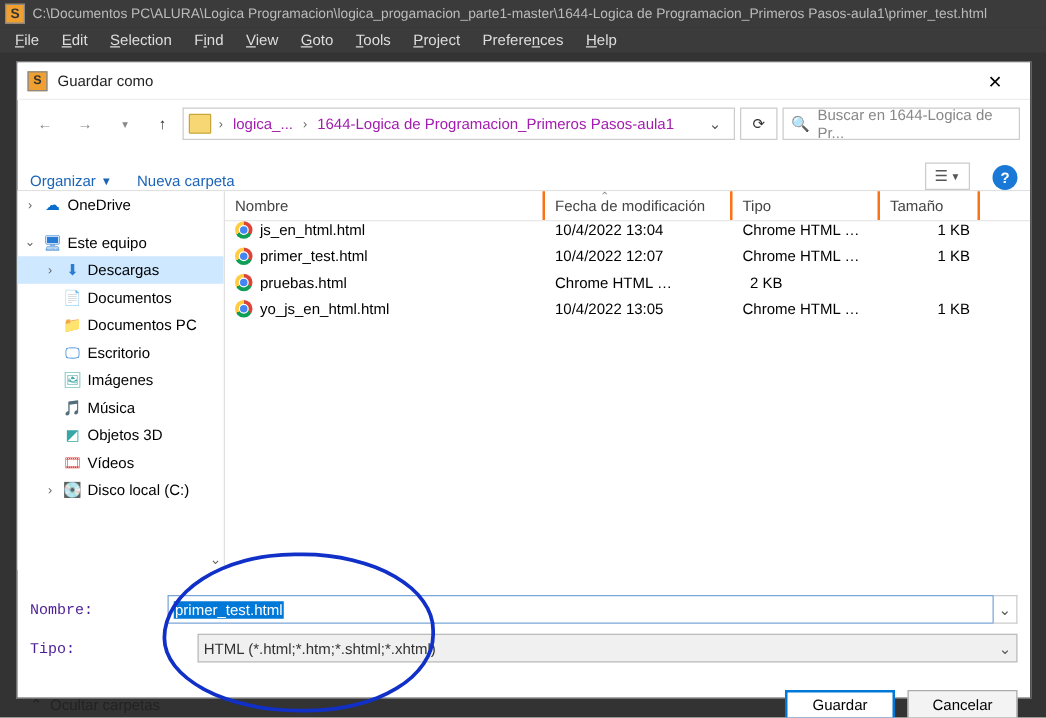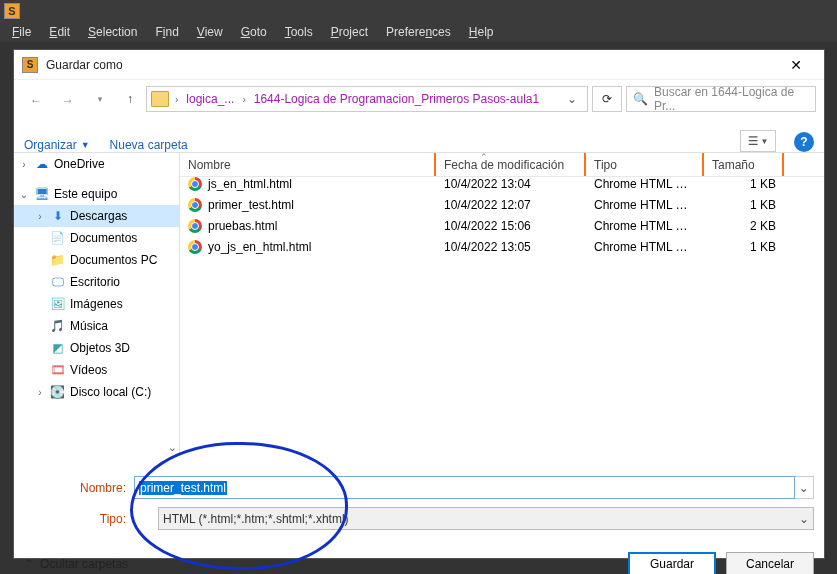--- a/index.html
+++ b/index.html
@@ -68,21 +68,21 @@
 .list-row .ficon { width:14px;height:14px;border-radius:50%;display:inline-flex;align-items:center;justify-content:center;margin-right:6px;position:relative; }
 .chrome-ic { background: conic-gradient(#db4437 0 120deg,#0f9d58 120deg 240deg,#ffcd40 240deg 360deg); }
 .chrome-ic::after{content:"";position:absolute;width:6px;height:6px;background:#4285f4;border:1.5px solid #fff;border-radius:50%;}
 .cell.name { width: 256px; display:flex;align-items:center; }
 .cell.date { width: 150px; }
 .cell.type { width: 118px; white-space:nowrap;overflow:hidden;text-overflow:ellipsis; }
 .cell.size { width: 80px; text-align: right; }
 
 .bottom-area { padding: 6px 10px 0 10px; position: relative; }
 .field-row { display: flex; align-items: center; margin-bottom: 8px; margin-top: 14px; }
-.field-row .lbl { width: 110px; text-align: right; padding-right: 8px; color: #c2410c; }
+.field-row .lbl { width: 110px; text-align: left; padding-right: 8px; color: #4c1d95; font-family: Liberation Mono, monospace; }
 .field-row .input-wrap { flex: 1; }
 .name-input-sel { width: 100%; height: 23px; border: 1px solid #7aa7d9; background: #fff; padding: 2px 4px; display:flex;align-items:center; }
 .name-input-sel .seltext { background: #0078d7; color: #fff; padding: 0 1px; }
 .name-dd { width: 20px; text-align:center;color:#555; border:1px solid #ccc; border-left:none; height:23px; display:flex;align-items:center;justify-content:center;}
 .type-select { flex:1; height: 23px; border: 1px solid #bbb; background: #f0f0f0; padding: 0 4px; display:flex;align-items:center;justify-content:space-between;color:#333; }
 
 .footer-row { display: flex; align-items: center; padding: 14px 10px 10px 10px; }
 .hide-folders { display:flex;align-items:center;gap:6px;color:#222;cursor:default; }
 .footer-row .spacer { flex: 1; }
 .dlg-btn { width: 88px; height: 24px; border: 1px solid #aaa; background: #f3f3f3; margin-left: 10px; display:flex;align-items:center;justify-content:center;cursor:default; }
@@ -110,20 +110,21 @@
 .ic-mus { color:#2a7dd4; }
 .ic-3d { color:#3aa6a6; }
 .ic-vid { color:#d44; }
 .ic-disk { color:#777; }
 </style>
 </head>
 <body>
 
 <div class="app-titlebar">
   <span class="app-icon">S</span>
+  <span class="title-path">C:\Documentos PC\ALURA\Logica Programacion\logica_progamacion_parte1-master\1644-Logica de Programacion_Primeros Pasos-aula1\primer_test.html</span>
 </div>
 
 <div class="menubar">
   <span class="menu-item"><u>F</u><span></span>ile</span>
   <span class="menu-item"><u>E</u>dit</span>
   <span class="menu-item"><u>S</u>election</span>
   <span class="menu-item">F<u>i</u>nd</span>
   <span class="menu-item"><u>V</u>iew</span>
   <span class="menu-item"><u>G</u>oto</span>
   <span class="menu-item"><u>T</u>ools</span>
@@ -257,21 +258,20 @@
             </span>
             <span class="cell date">10/4/2022 12:07</span>
             <span class="cell type">Chrome HTML Do...</span>
             <span class="cell size">1 KB</span>
           </div>
           <div class="list-row">
             <span class="cell name">
               <span class="ficon chrome-ic"></span>
               <span>pruebas.html</span>
             </span>
-            <span class="cell date">10/4/2022 15:06</span>
             <span class="cell type">Chrome HTML Do...</span>
             <span class="cell size">2 KB</span>
           </div>
           <div class="list-row">
             <span class="cell name">
               <span class="ficon chrome-ic"></span>
               <span>yo_js_en_html.html</span>
             </span>
             <span class="cell date">10/4/2022 13:05</span>
             <span class="cell type">Chrome HTML Do...</span>

